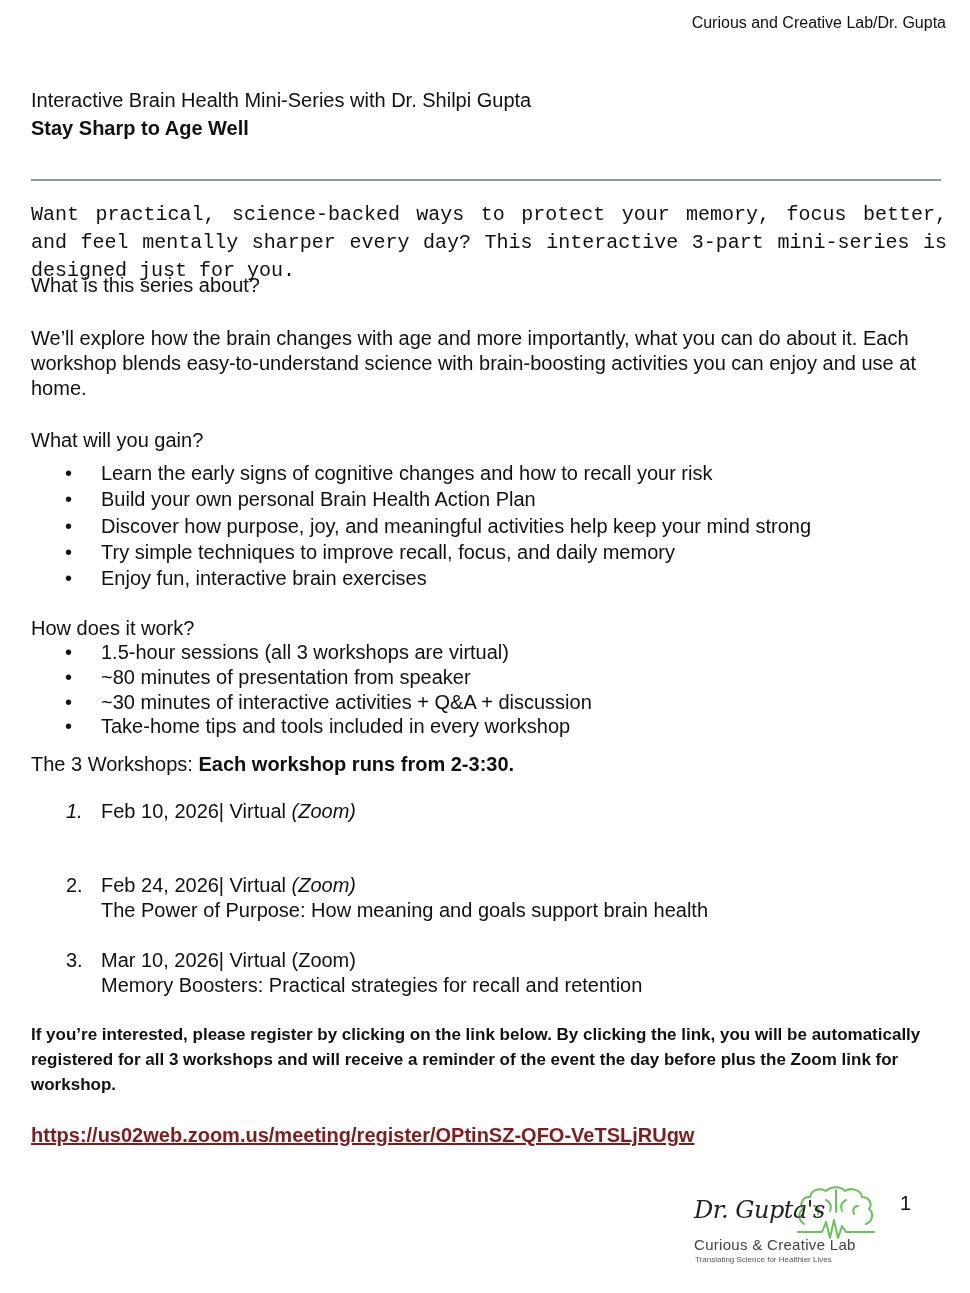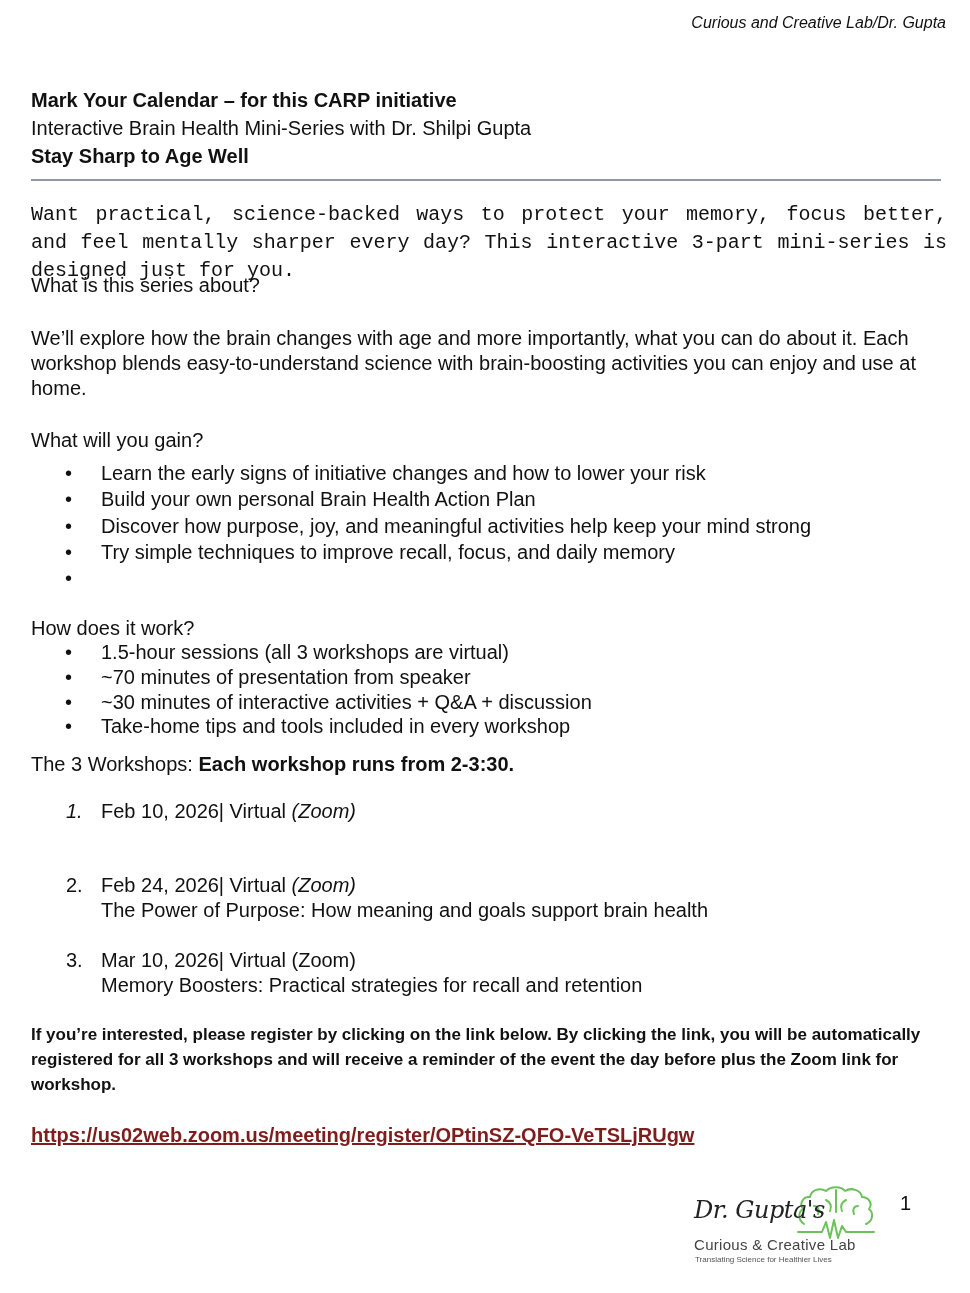--- a/index.html
+++ b/index.html
@@ -2,21 +2,21 @@
 <html><head>
 <meta charset="utf-8">
 <style>
   html, body { margin: 0; padding: 0; background: #ffffff; }
   body {
     width: 970px; height: 1293px; position: relative; overflow: hidden;
     font-family: "Liberation Sans", sans-serif; color: #111111;
   }
   .header-note {
     position: absolute; right: 24px; top: 14px;
-    font-size: 16px; font-style: italic; color: #111; margin-left: 24px;
+    font-size: 16px; color: #111; margin-left: 24px;
   }
   .title-block { position: absolute; left: 31px; top: 86px; }
   .title-line { font-size: 20px; line-height: 28px; }
   .bold { font-weight: bold; }
   .divider {
     position: absolute; left: 31px; top: 179px; width: 910px; height: 0;
     border-top: 2px solid #8e99a3;
   }
   .para { position: absolute; left: 31px; font-size: 20px; line-height: 25px; }
   .justify { width: 916px; text-align: justify; text-align-last: left; font-family: Liberation Mono, monospace; }
@@ -44,45 +44,44 @@
   .logo .lab { position: absolute; left: 4px; top: 54px; font-size: 15px; color: #444; letter-spacing: 0.3px; white-space: nowrap; }
   .logo .tag { position: absolute; left: 5px; top: 73px; font-size: 8px; color: #555; white-space: nowrap; }
   .logo svg { position: absolute; left: 106px; top: 2px; }
 </style>
 </head>
 <body>
 
 <div class="header-note">Curious and Creative Lab/Dr. Gupta</div>
 
 <div class="title-block">
-  <div class="title-line bold">Mark Your Calendar – for this CARP initiative</div>
   <div class="title-line">Interactive Brain Health Mini-Series with Dr. Shilpi Gupta</div>
   <div class="title-line bold">Stay Sharp to Age Well</div>
 </div>
 
 <div class="divider"></div>
 
 <div class="para justify" style="top:201px; line-height:28px;">Want practical, science-backed ways to protect your memory, focus better, and feel mentally sharper every day? This interactive 3-part mini-series is designed just for you.</div>
 
 <div class="para" style="top:273px;">What is this series about?</div>
 <div class="para wide" style="top:326px;">We’ll explore how the brain changes with age and more importantly, what you can do about it. Each workshop blends easy-to-understand science with brain-boosting activities you can enjoy and use at home.</div>
 
 <div class="para" style="top:428px;">What will you gain?</div>
 <ul class="blist" style="top:460px;">
-  <li><span class="bullet">•</span><span>Learn the early signs of initiative changes and how to lower your risk</span></li>
+  <li><span class="bullet">•</span><span>Learn the early signs of cognitive changes and how to recall your risk</span></li>
   <li><span class="bullet">•</span><span>Build your own personal Brain Health Action Plan</span></li>
   <li><span class="bullet">•</span><span>Discover how purpose, joy, and meaningful activities help keep your mind strong</span></li>
   <li><span class="bullet">•</span><span>Try simple techniques to improve recall, focus, and daily memory</span></li>
-  <li><span class="bullet">•</span></li>
+  <li><span class="bullet">•</span><span>Enjoy fun, interactive brain exercises</span></li>
 </ul>
 
 <div class="para" style="top:616px;">How does it work?</div>
 <ul class="blist blist2" style="top:640px;">
   <li><span class="bullet">•</span><span>1.5-hour sessions (all 3 workshops are virtual)</span></li>
-  <li><span class="bullet">•</span><span>~70 minutes of presentation from speaker</span></li>
+  <li><span class="bullet">•</span><span>~80 minutes of presentation from speaker</span></li>
   <li><span class="bullet">•</span><span>~30 minutes of interactive activities + Q&amp;A + discussion</span></li>
   <li><span class="bullet">•</span><span>Take-home tips and tools included in every workshop</span></li>
 </ul>
 
 <div class="para" style="top:752px;">
   <span>The 3 Workshops: </span><span class="bold">Each workshop runs from 2-3:30.</span>
 </div>
 
 <div class="workshop" style="top:799px;">
   <span class="num italic">1.</span>

